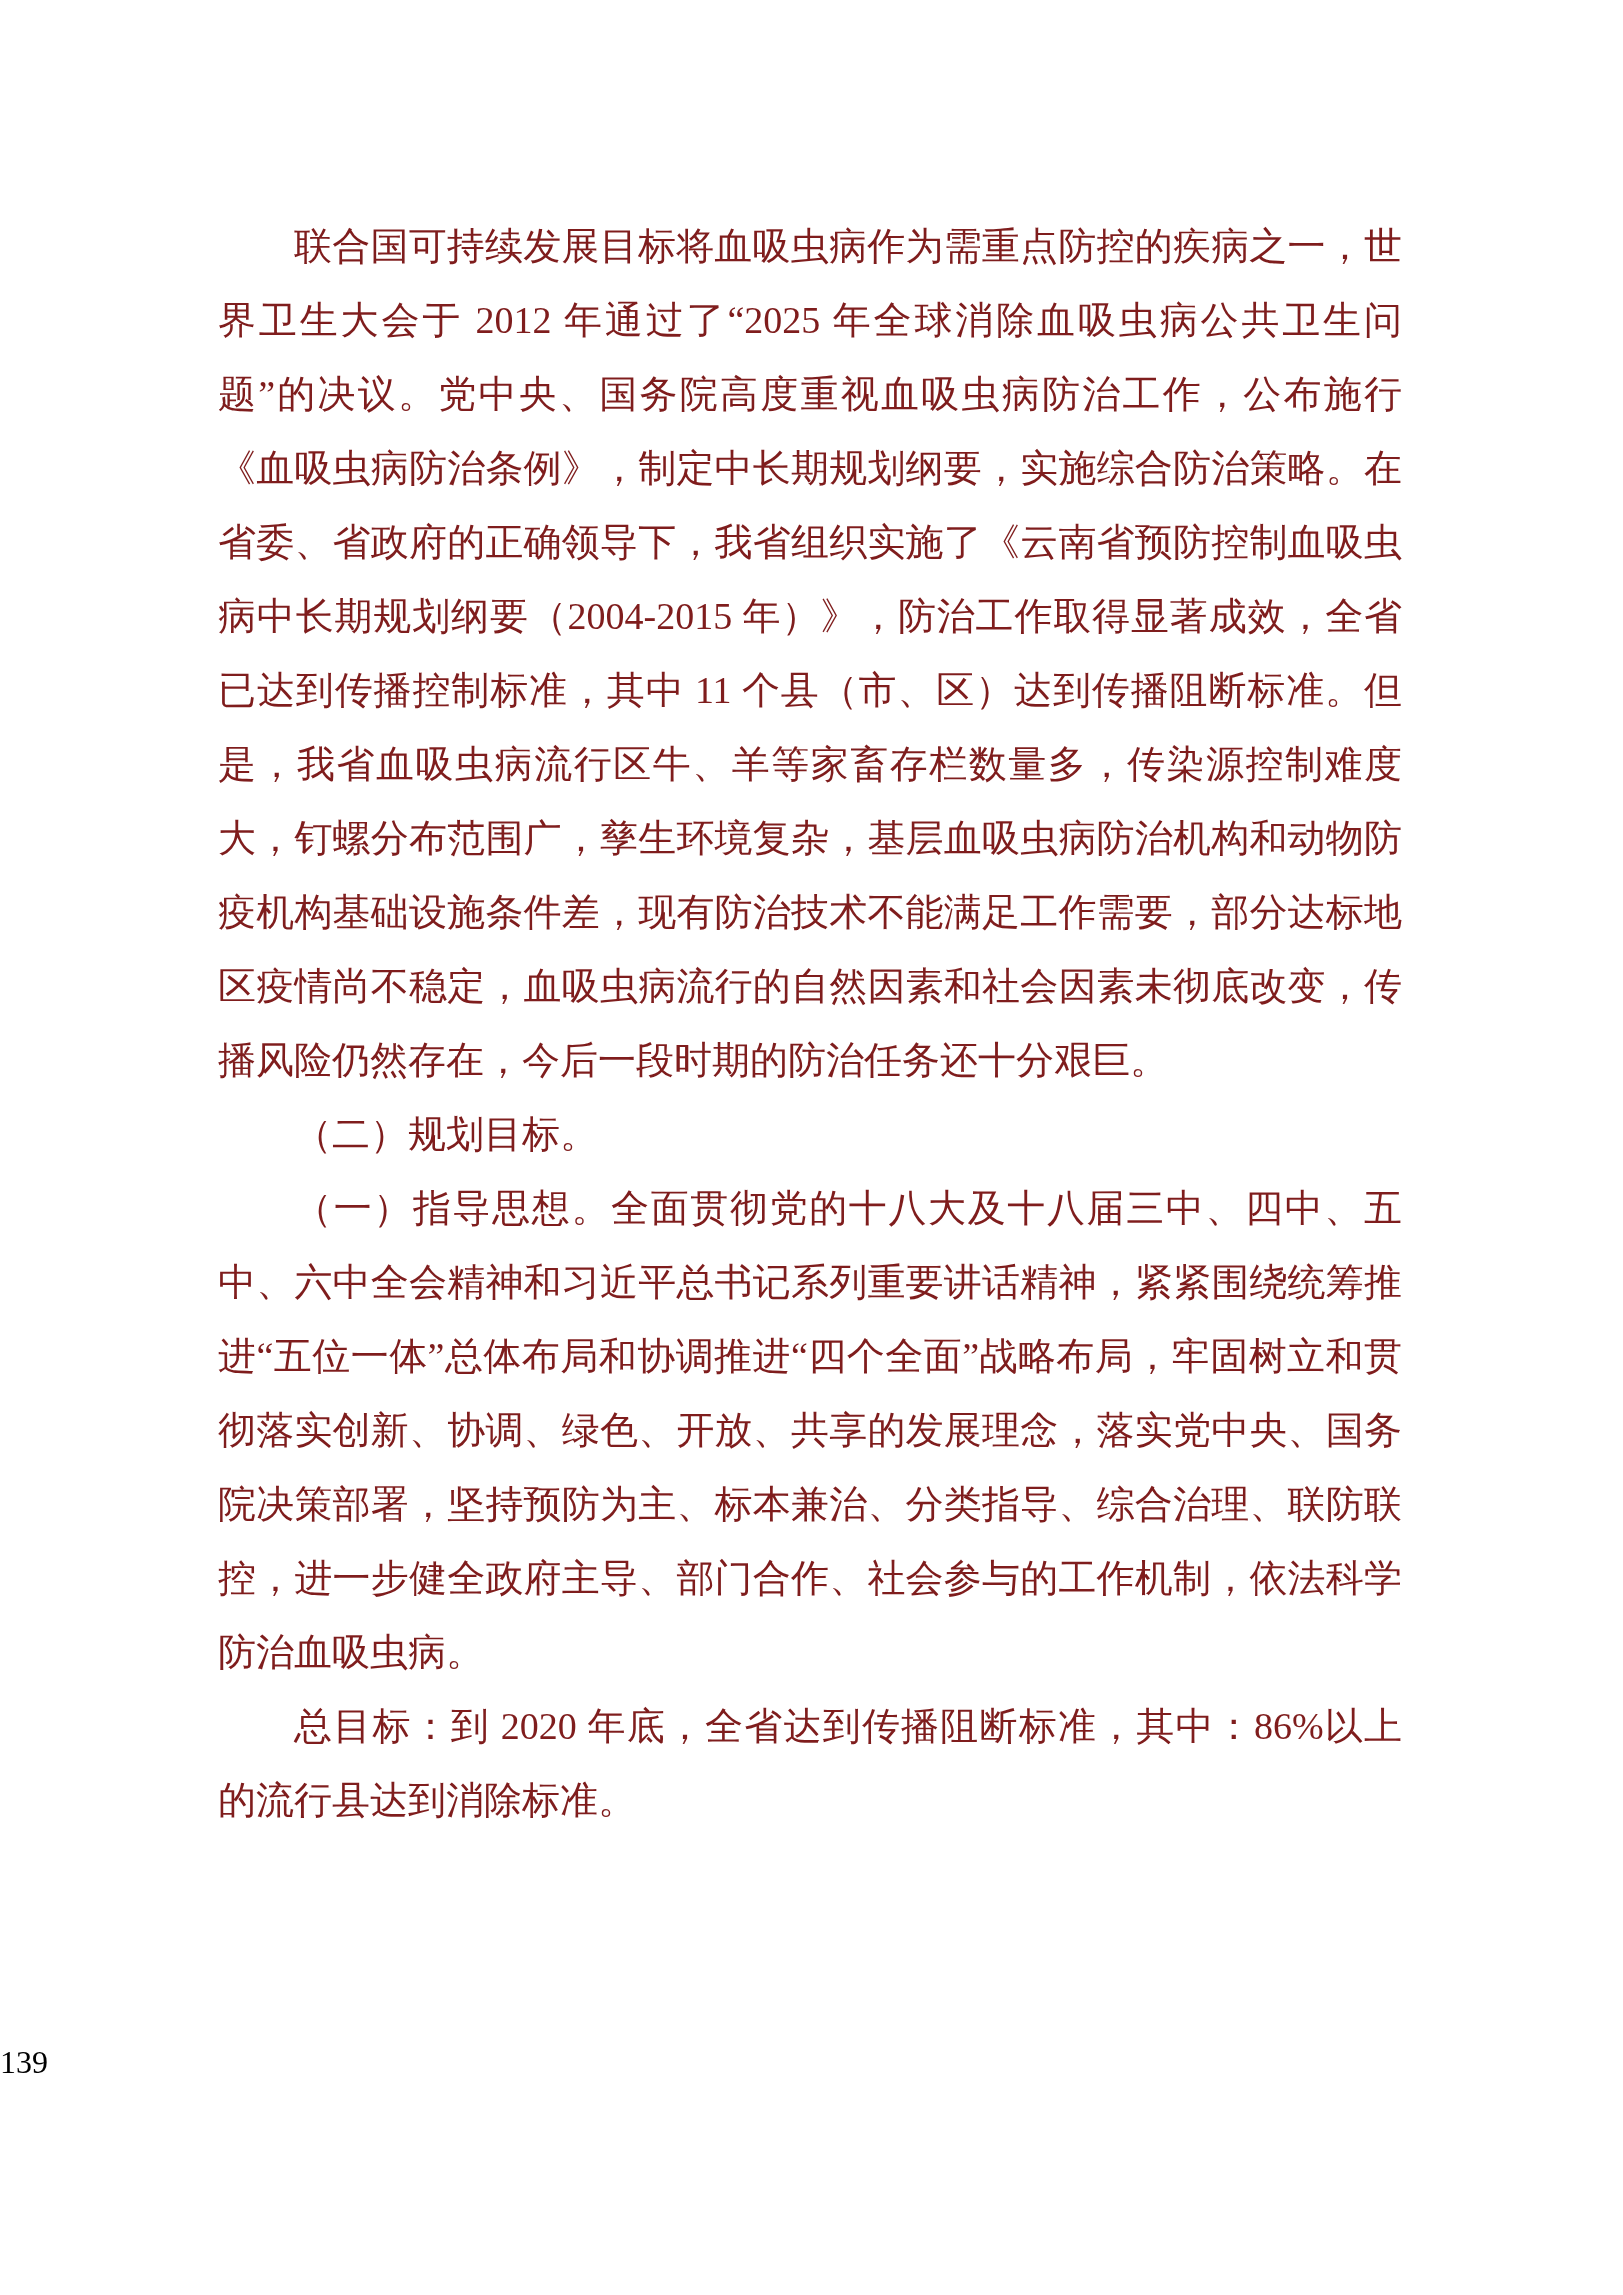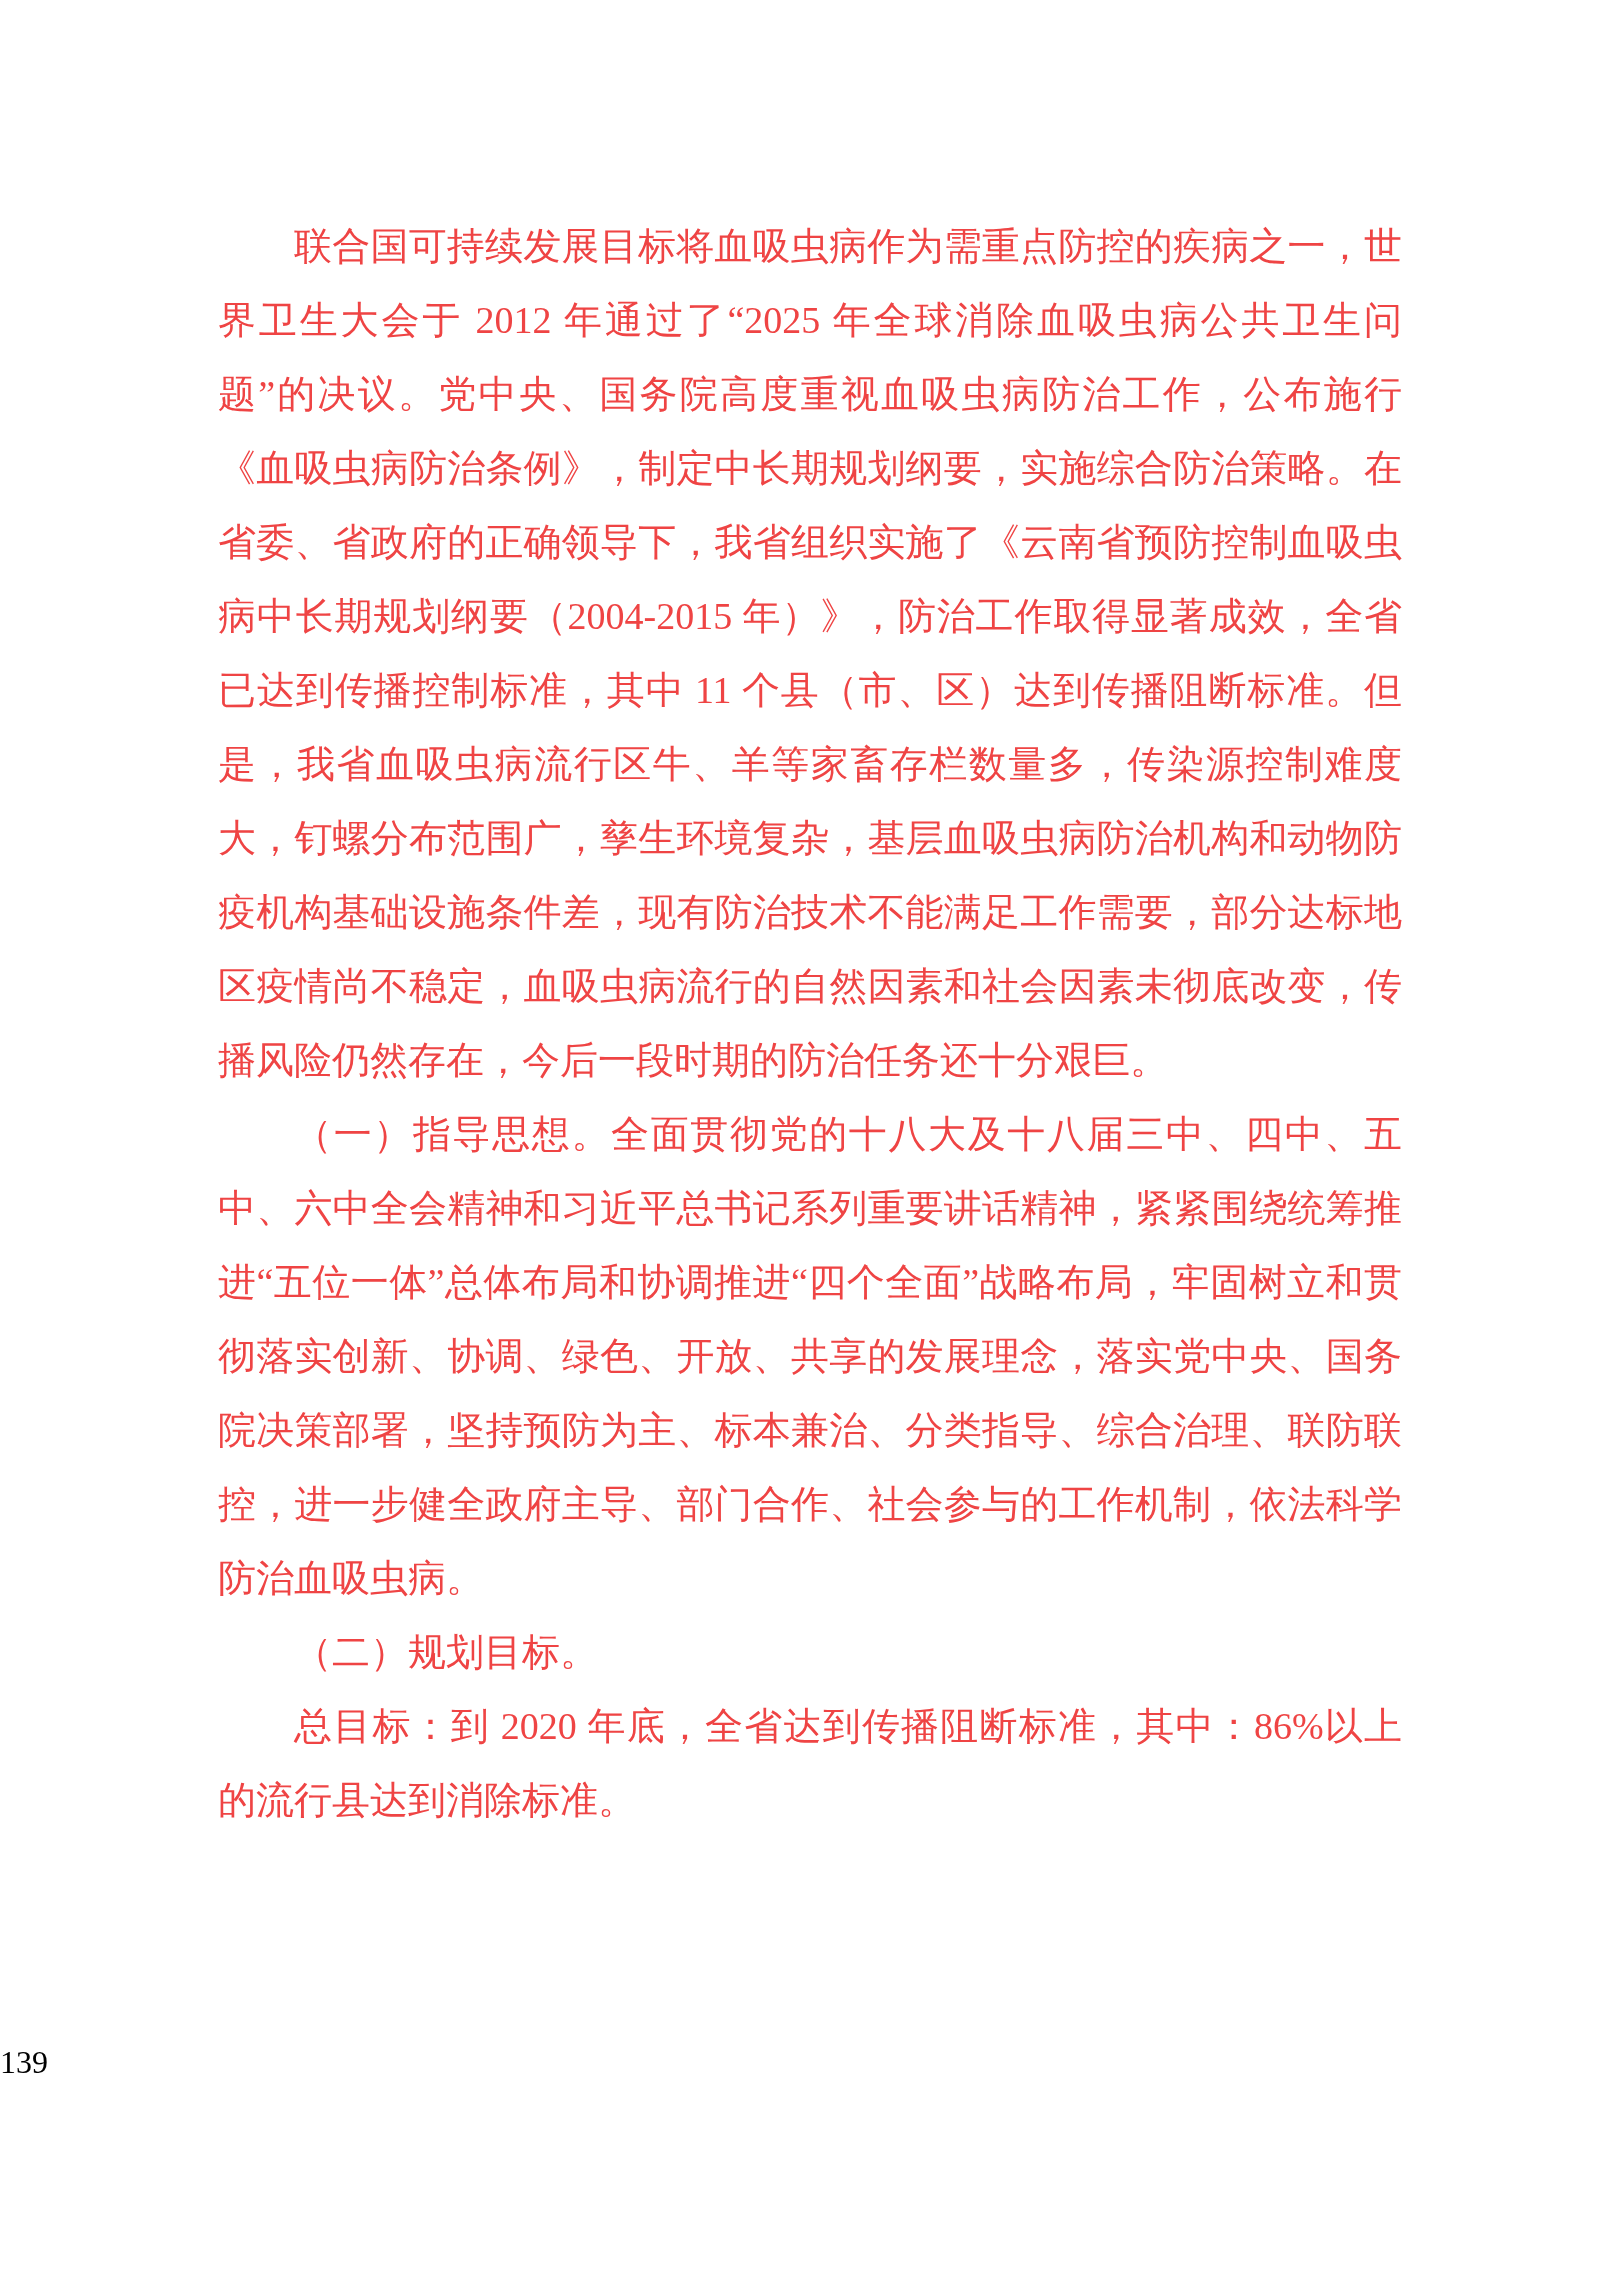--- a/index.html
+++ b/index.html
@@ -22,38 +22,38 @@
     top: 209px;
     width: 1184px;
   }
   .para {
     margin: 0;
     padding: 0;
     font-size: 38px;
     line-height: 74px;
     text-align: justify;
     text-indent: 2em;
-    color: #ef4444;
+    color: #7f1d1d;
     word-break: break-all;
   }
   .footer {
     position: absolute;
     top: 2045px;
     left: 0;
     width: 100%;
     font-size: 32px;
     line-height: 34px;
     color: #000000;
   }
 </style>
 </head>
 <body>
 
 <div class="page">
   <div class="text-block">
     <p class="para">联合国可持续发展目标将血吸虫病作为需重点防控的疾病之一，世界卫生大会于 2012 年通过了“2025 年全球消除血吸虫病公共卫生问题”的决议。党中央、国务院高度重视血吸虫病防治工作，公布施行《血吸虫病防治条例》，制定中长期规划纲要，实施综合防治策略。在省委、省政府的正确领导下，我省组织实施了《云南省预防控制血吸虫病中长期规划纲要（2004-2015 年）》，防治工作取得显著成效，全省已达到传播控制标准，其中 11 个县（市、区）达到传播阻断标准。但是，我省血吸虫病流行区牛、羊等家畜存栏数量多，传染源控制难度大，钉螺分布范围广，孳生环境复杂，基层血吸虫病防治机构和动物防疫机构基础设施条件差，现有防治技术不能满足工作需要，部分达标地区疫情尚不稳定，血吸虫病流行的自然因素和社会因素未彻底改变，传播风险仍然存在，今后一段时期的防治任务还十分艰巨。</p>
+    <p class="para">（二）规划目标。</p>
     <p class="para">（一）指导思想。全面贯彻党的十八大及十八届三中、四中、五中、六中全会精神和习近平总书记系列重要讲话精神，紧紧围绕统筹推进“五位一体”总体布局和协调推进“四个全面”战略布局，牢固树立和贯彻落实创新、协调、绿色、开放、共享的发展理念，落实党中央、国务院决策部署，坚持预防为主、标本兼治、分类指导、综合治理、联防联控，进一步健全政府主导、部门合作、社会参与的工作机制，依法科学防治血吸虫病。</p>
-    <p class="para">（二）规划目标。</p>
     <p class="para">总目标：到 2020 年底，全省达到传播阻断标准，其中：86%以上的流行县达到消除标准。</p>
   </div>
   <div class="footer">139</div>
 </div>
 
 
 </body></html>

